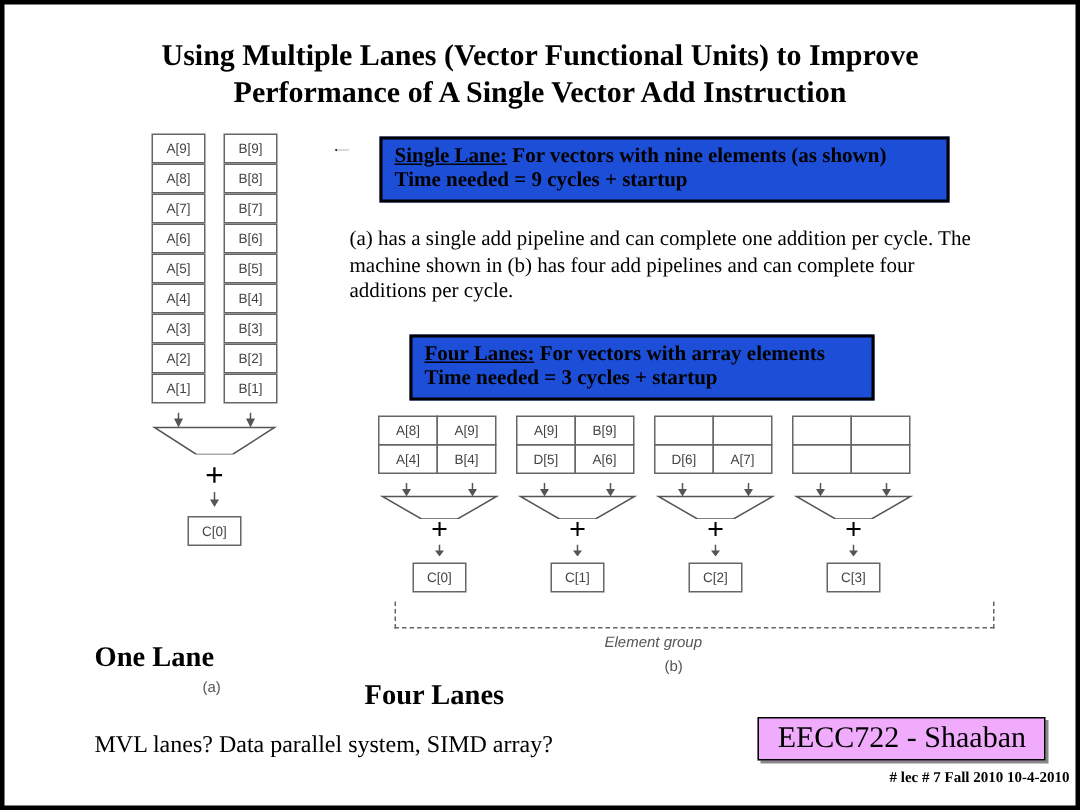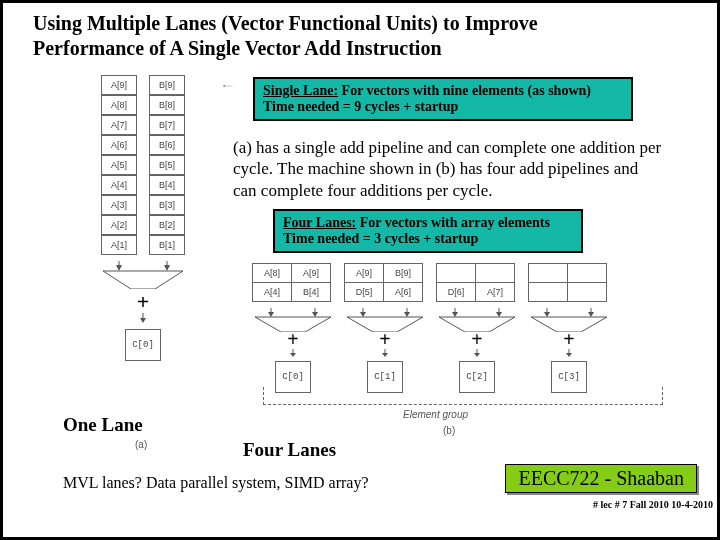--- a/index.html
+++ b/index.html
@@ -5,24 +5,24 @@
   * { box-sizing: border-box; margin: 0; padding: 0; }
   body {
     width: 720px;
     height: 540px;
     font-family: "Times New Roman", serif;
     background: #fff;
     position: relative;
     border: 3px solid #000;
   }
   .title {
-    text-align: left;
+    text-align: center;
     font-size: 20px;
     font-weight: bold;
-    padding: 8px 30px 8px 30px;
+    padding: 22px 30px 8px 30px;
     line-height: 1.25;
   }
   .content {
     position: relative;
     width: 100%;
     height: 440px;
   }
   
   .single-lane {
     position: absolute;
@@ -51,49 +51,49 @@
     position: relative;
   }
   .plus {
     font-size: 22px;
     font-weight: bold;
     margin-top: -4px;
   }
   .out-cell {
     border: 1px solid #666;
     width: 36px;
-    height: 32px;
+    height: 20px;
     margin: 6px auto 0 auto;
     font-size: 9px;
-    font-family: Liberation Mono, monospace;
+    font-family: Liberation Sans, sans-serif;
     color: #444;
     display: flex;
     align-items: center;
     justify-content: center;
   }
   .boxed {
     border: 2px solid #000;
     padding: 4px 8px;
-    background: #14b8a6;
+    background: #1d4ed8;
   }
   .note1 {
     position: absolute;
     left: 250px;
     top: 8px;
     width: 380px;
     font-size: 14px;
     font-weight: bold;
   }
   .note1 .ul { text-decoration: underline; }
   .desc {
     position: absolute;
     left: 230px;
     top: 68px;
     width: 430px;
-    font-size: 17px;
+    font-size: 14px;
     font-family: "Times New Roman", serif;
     line-height: 1.25;
   }
   .note2 {
     position: absolute;
     left: 270px;
     top: 140px;
     width: 310px;
     font-size: 14px;
     font-weight: bold;
@@ -179,21 +179,21 @@
     font-size: 16px;
   }
   .course-box {
     position: absolute;
     right: 20px;
     top: 395px;
     border: 1px solid #000;
     box-shadow: 2px 2px 0 #888;
     padding: 2px 12px;
     font-size: 20px;
-    background: #84cc16;
+    background: #f0abfc;
   }
   .footer {
     position: absolute;
     right: 4px;
     top: 430px;
     font-size: 10px;
     font-weight: bold;
   }
   .arrow {
     position: absolute;

